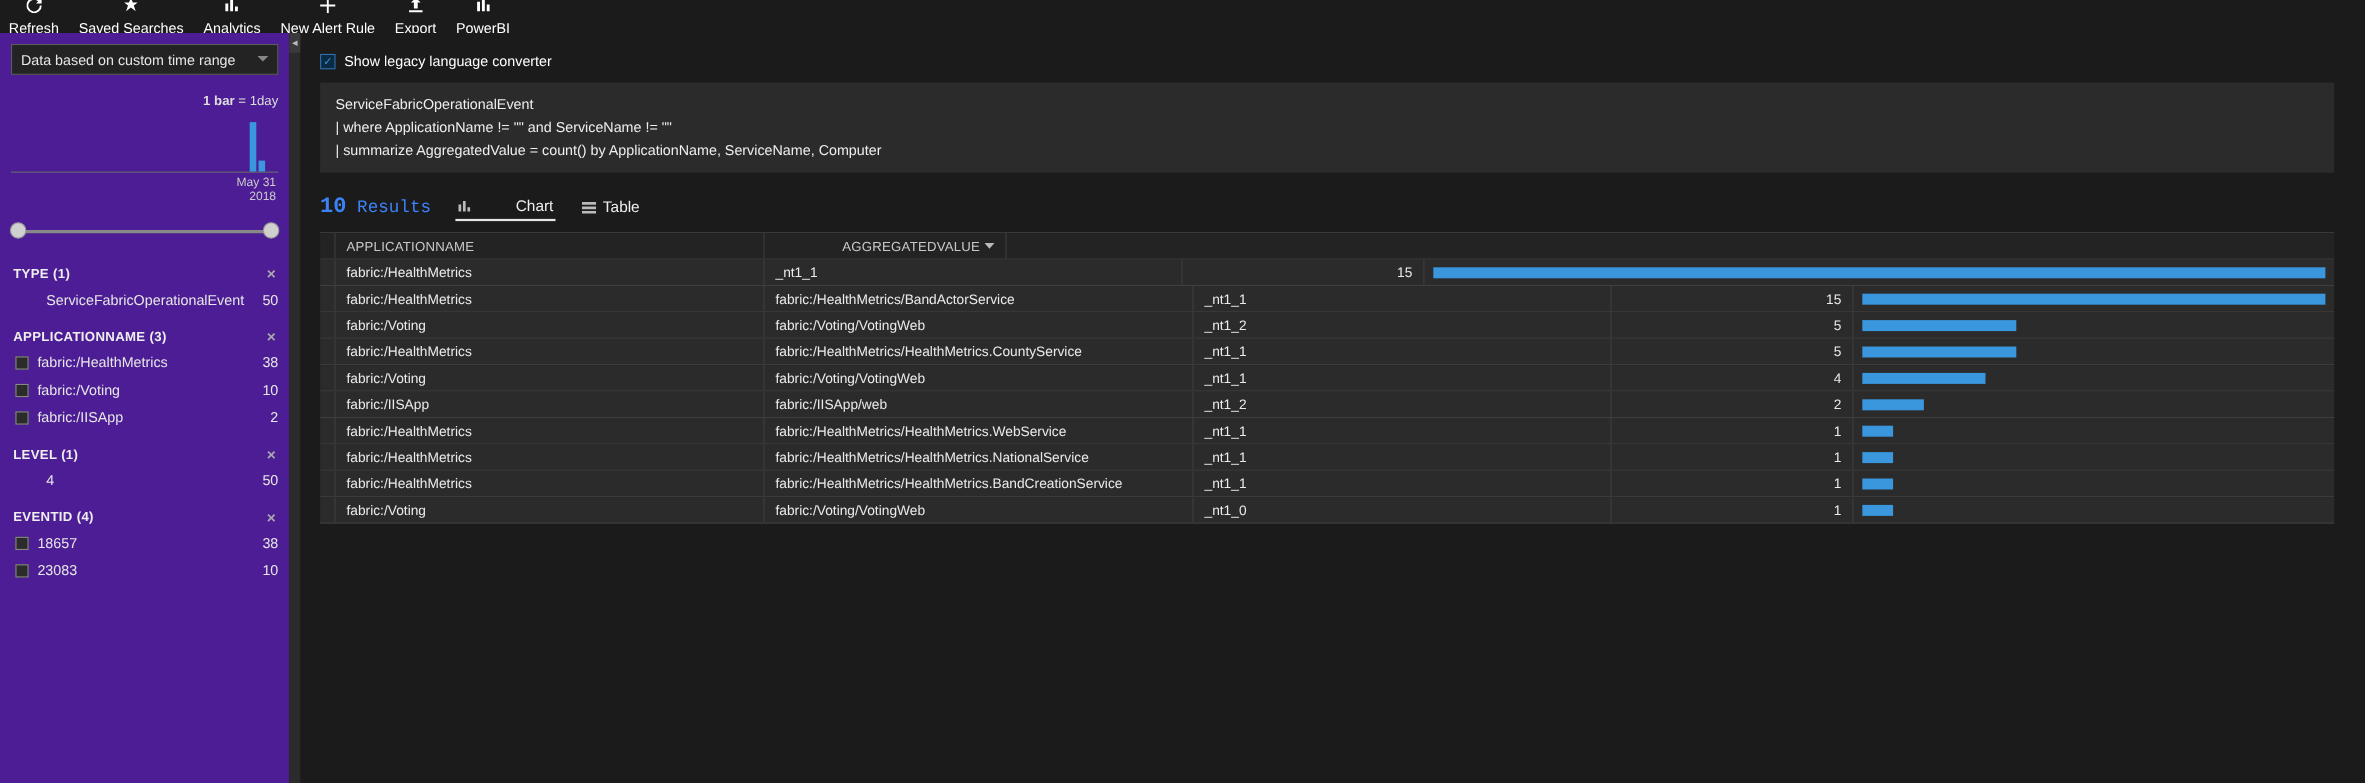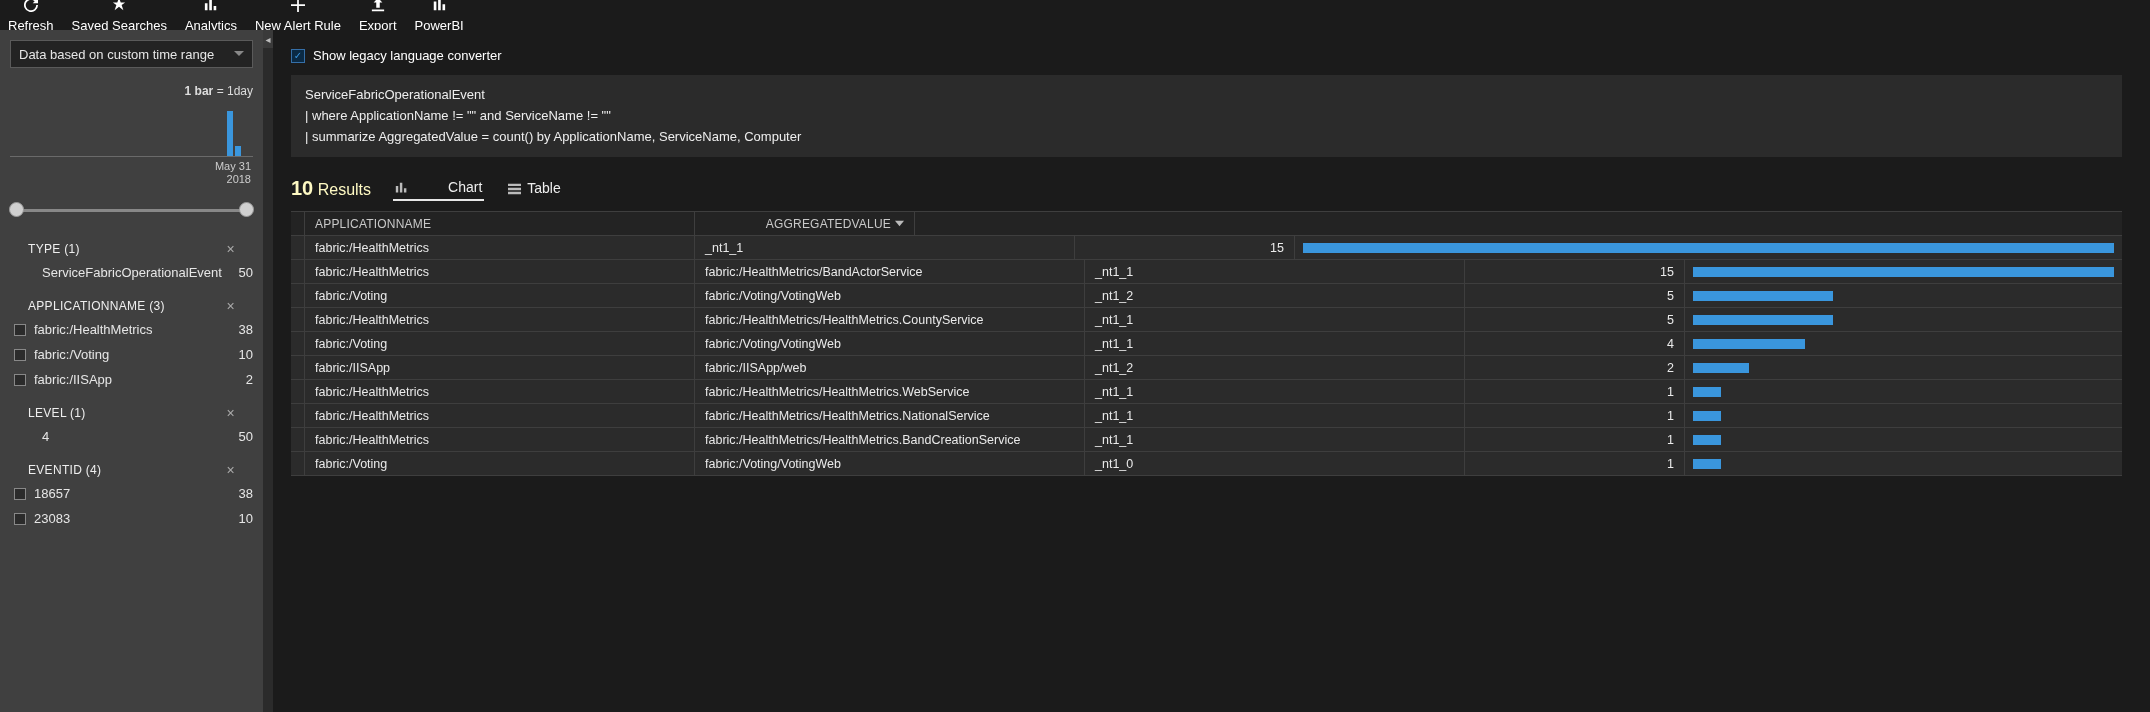--- a/index.html
+++ b/index.html
@@ -29,21 +29,21 @@
     color: #fff;
     flex-direction: column;
   }
   .toolbar-item svg { width: 14px; height: 14px; fill: #fff; }
   .content {
     display: flex;
     height: calc(100% - 30px);
   }
   .sidebar {
     width: 263px;
-    background: #404040;
+    background: #4c1d95;
     position: relative;
     overflow-y: auto;
     padding-bottom: 20px;
   }
   .collapse-tab {
     position: absolute;
     top: 30px;
     left: 263px;
     width: 10px;
     height: calc(100% - 30px);
@@ -102,23 +102,23 @@
   .slider-line {
     position:absolute;top:9px;left:0;right:0;height:3px;background:#888;border-radius:2px;
   }
   .slider-handle {
     position:absolute;top:2px;width:15px;height:15px;border-radius:50%;
     background:#d0d0d0;border:1px solid #999;
   }
   .facet-group { margin: 10px 0 4px 0; }
   .facet-header {
     display:flex;justify-content:space-between;align-items:center;
-    padding: 4px 28px;
+    padding: 4px 12px;
     font-size: 12px;
-    font-weight: 400;
+    font-weight: 700;
     color: #eee;
     letter-spacing: 0.3px;
   }
   .facet-close { color:#aaa;font-size:14px;cursor:pointer;line-height:1; }
   .facet-item {
     display:flex;align-items:center;justify-content:space-between;
     padding: 5px 10px 5px 14px;
     font-size: 13px;
     color: #e6e6e6;
   }
@@ -149,21 +149,21 @@
     padding: 10px 14px;
     font-size: 13px;
     color:#eee;
     line-height: 1.6;
     min-height: 70px;
   }
   .results-bar {
     display:flex;align-items:center;gap:22px;
     padding: 18px 0 4px 0;
   }
-  .results-count { font-size: 16px; color:#fef9c3; }
+  .results-count { font-size: 16px; color:#3b82f6;font-family:Liberation Mono, monospace; }
   .results-count b { font-size:20px;font-weight:600; }
   .view-toggle {
     display:flex;align-items:center;gap:6px;
     padding: 4px 2px;
     font-size:14px;color:#eee;cursor:pointer;
   }
   .view-toggle.active { border-bottom:2px solid #e6e6e6;gap:40px; }
   .view-toggle svg { width:13px;height:13px;fill:#bbb; }
   .grid { margin-right: 28px;margin-top:6px;border-top:1px solid #3e3e3e; }
   .grid-header, .grid-row {

